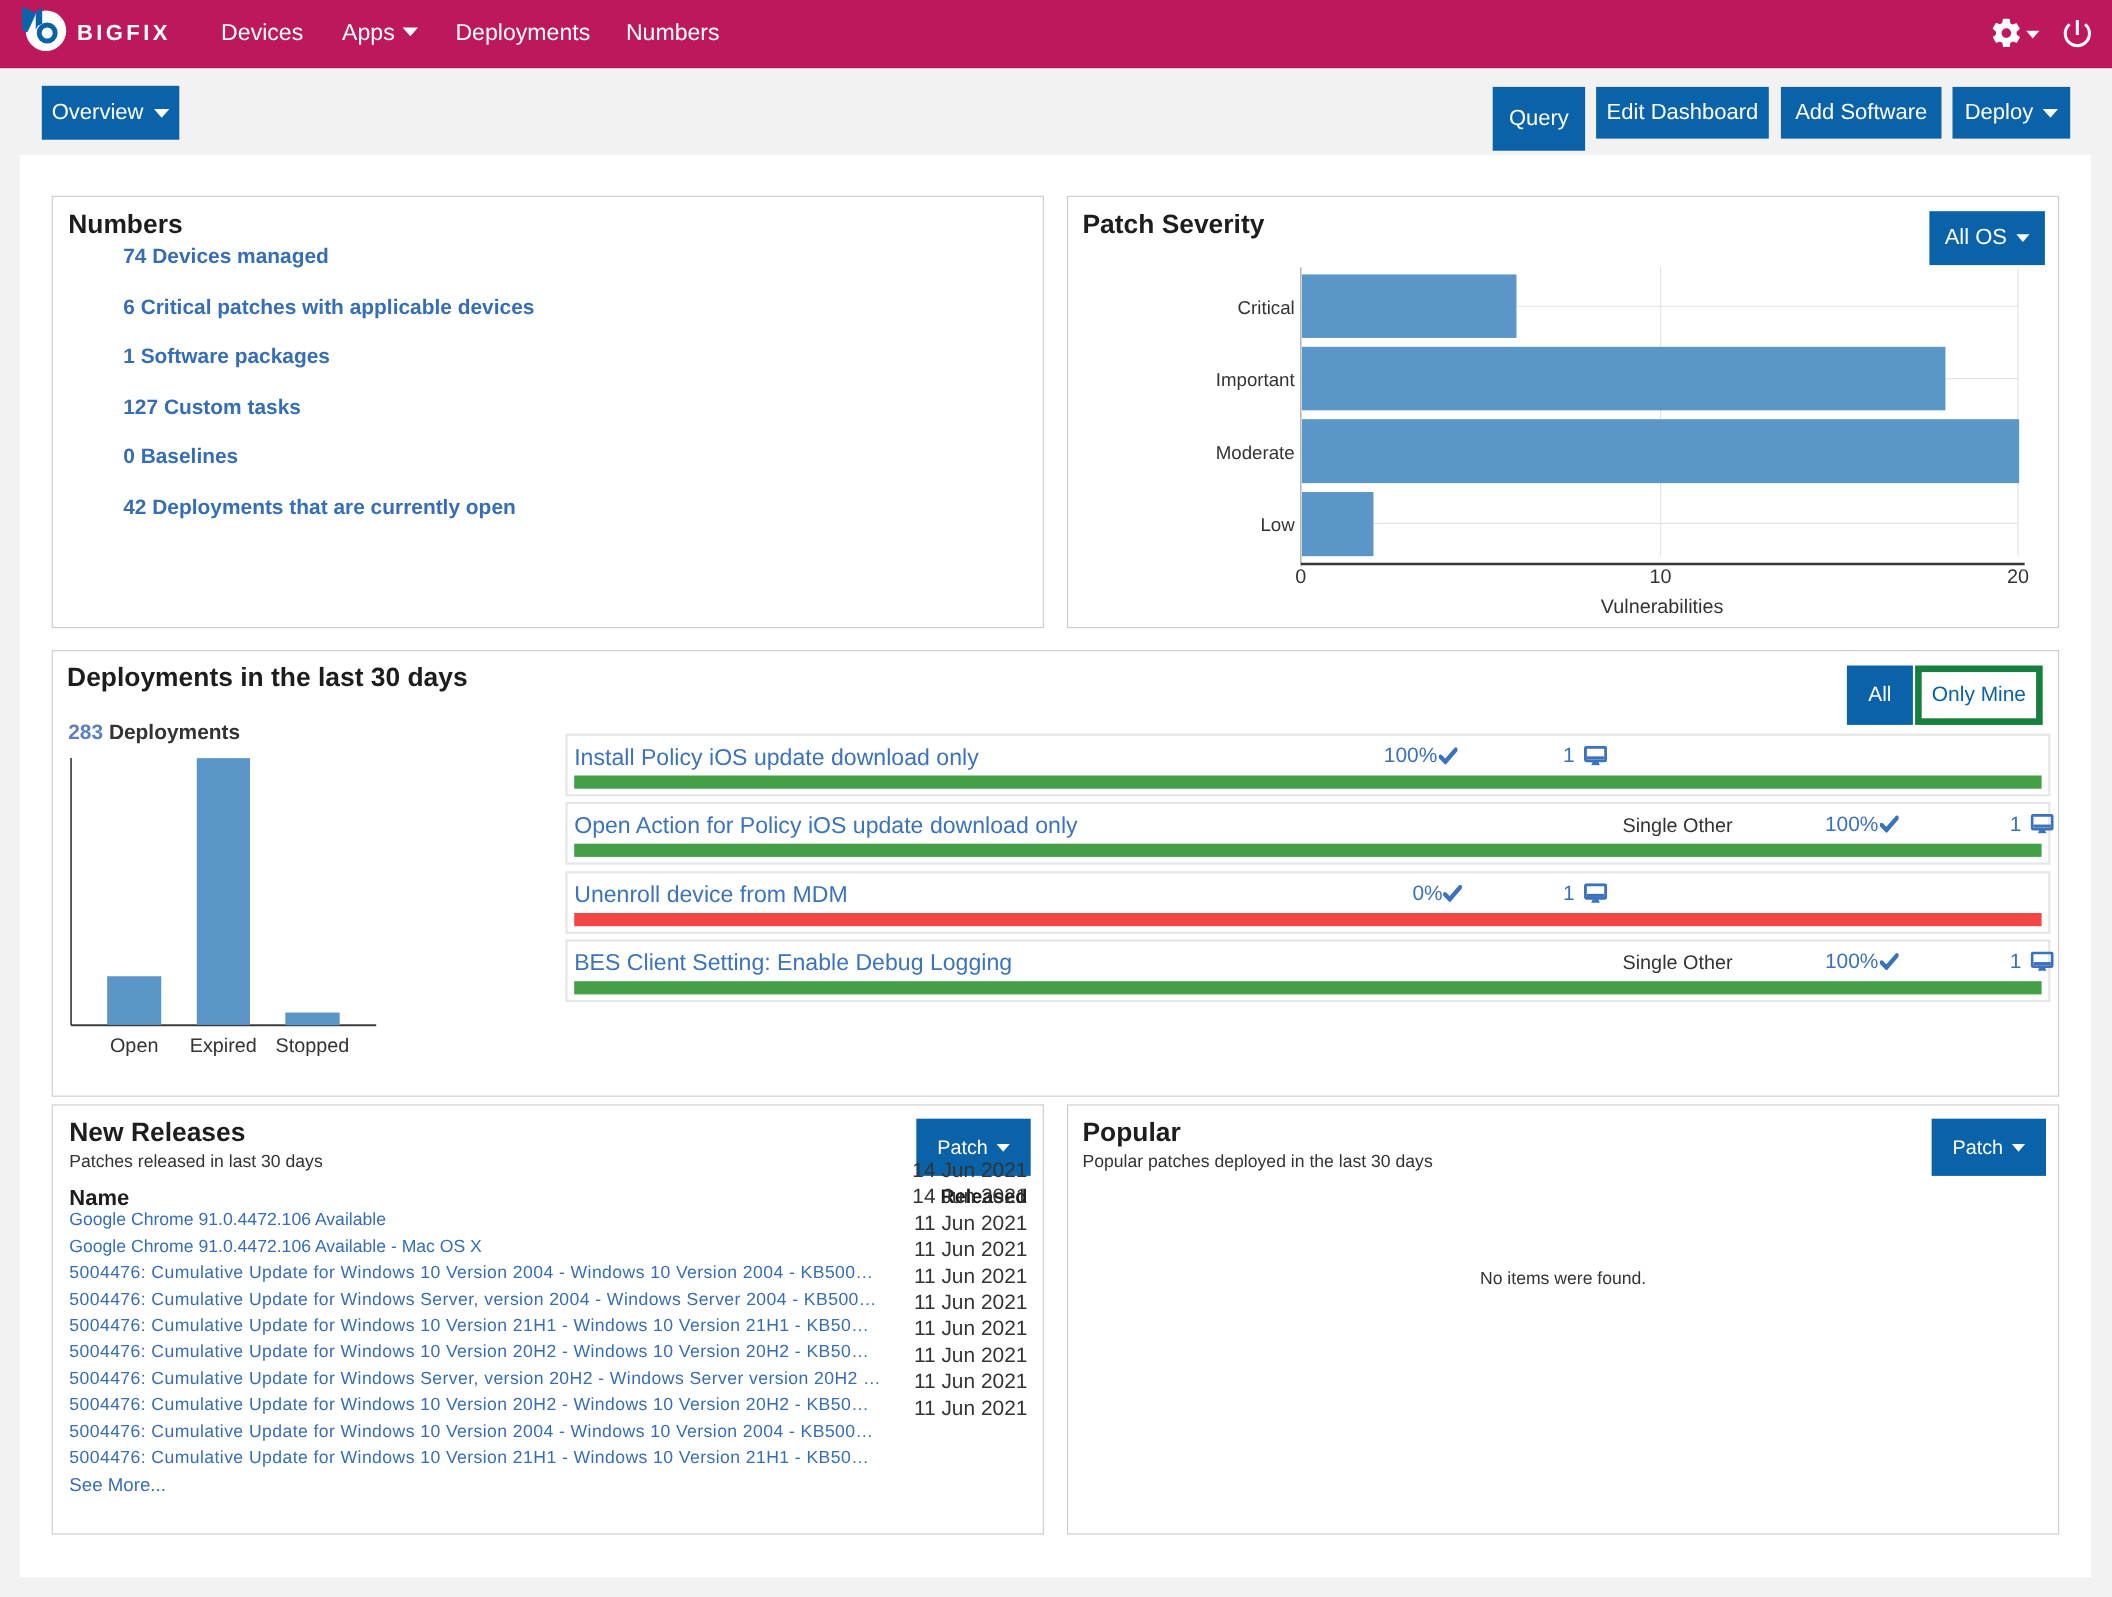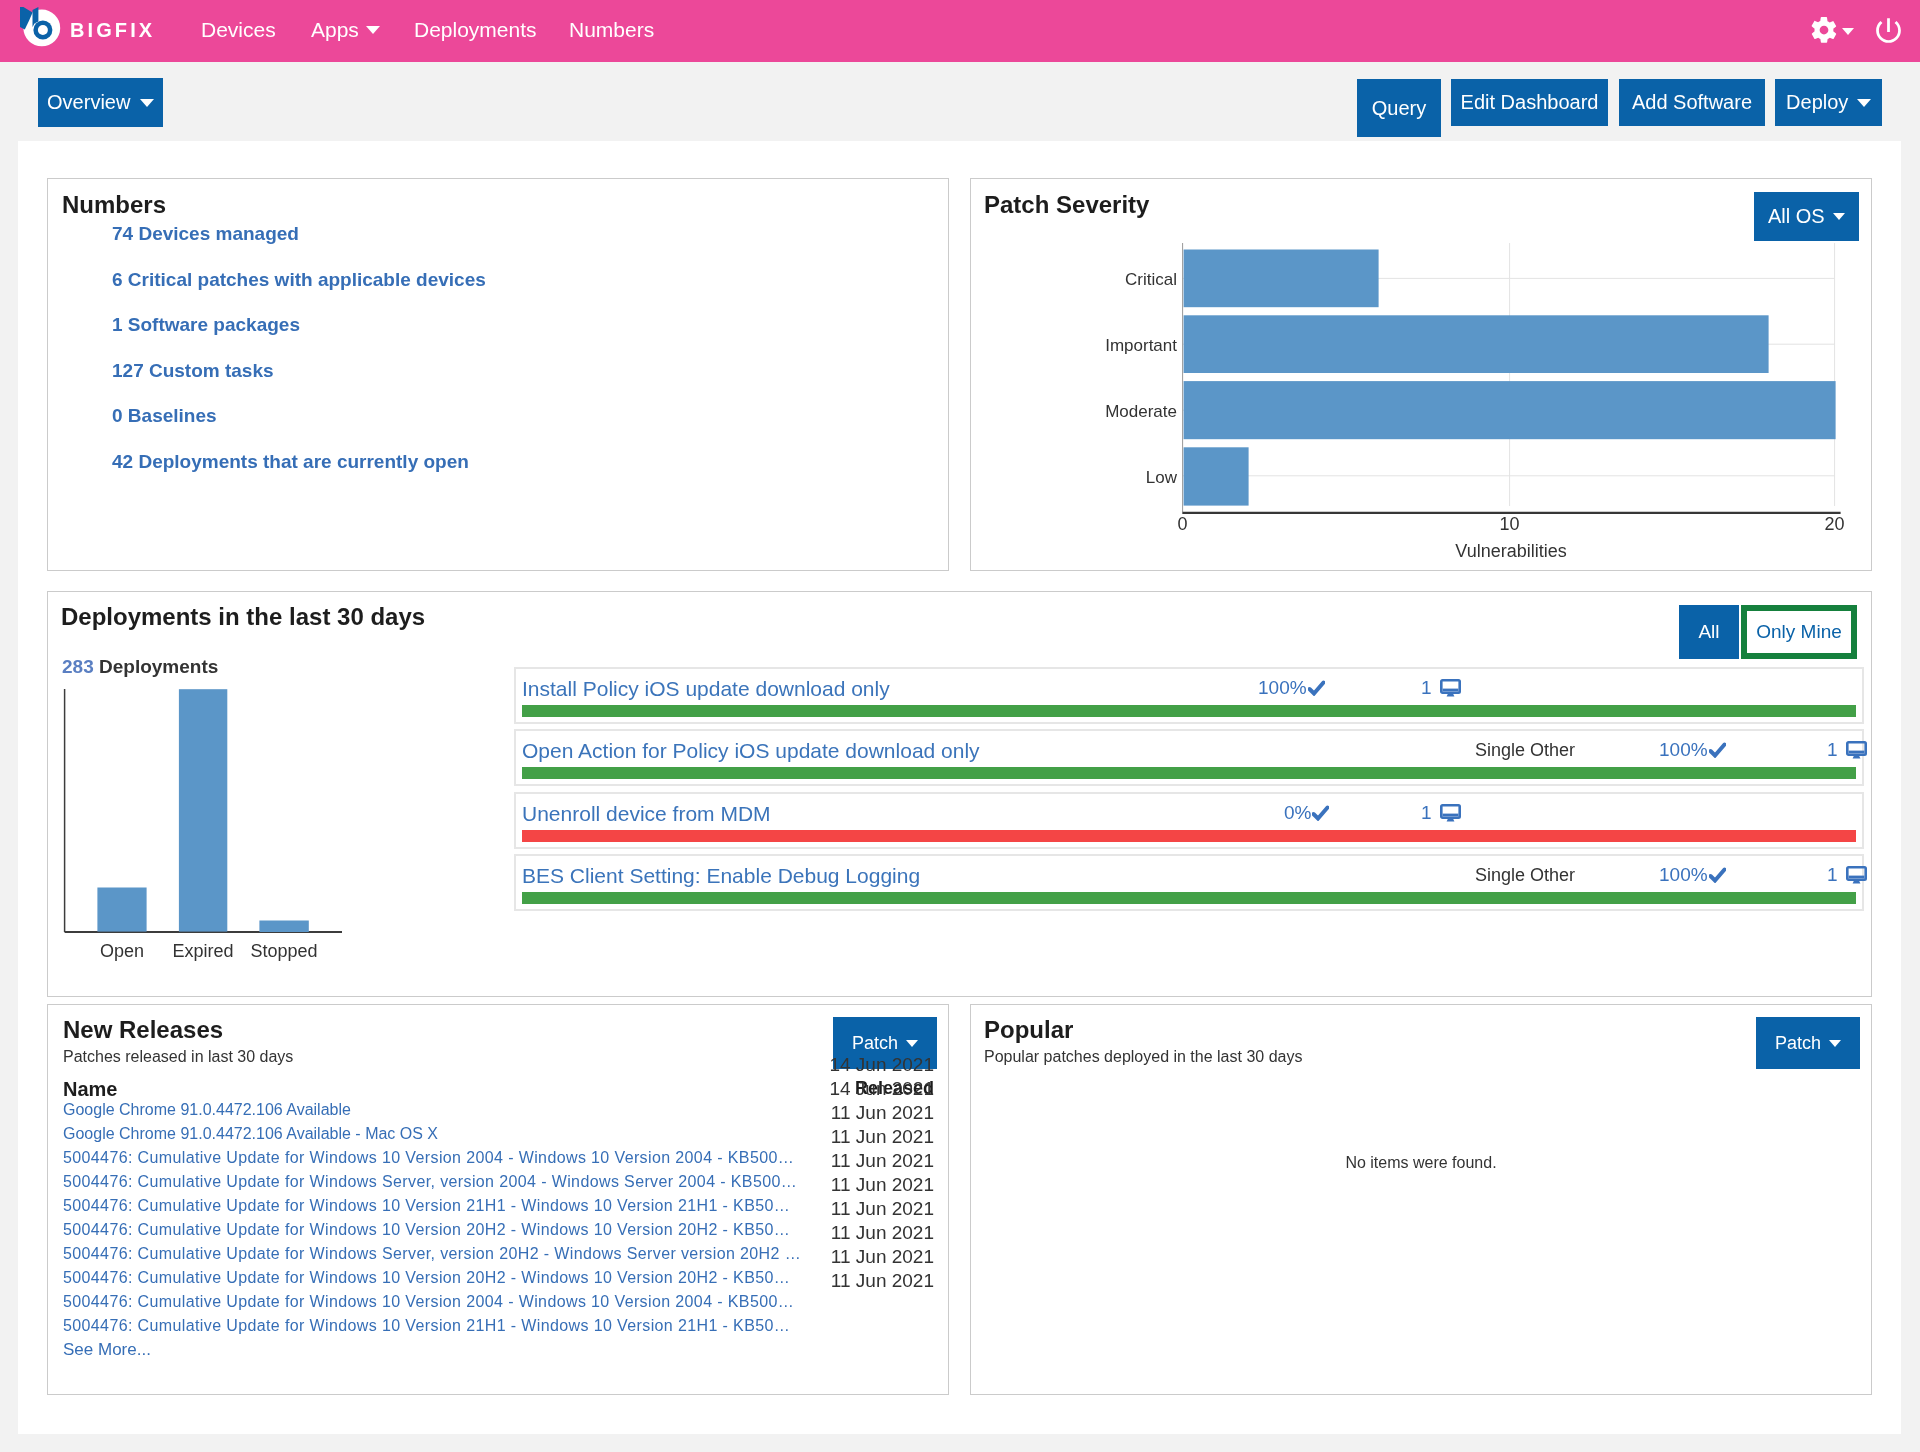--- a/index.html
+++ b/index.html
@@ -1,19 +1,19 @@
 <!DOCTYPE html>
 <html><head>
 <meta charset="utf-8">
 <style>
 * { margin:0; padding:0; box-sizing:border-box; }
 html,body { width:1920px; height:1452px; background:#f2f2f2; font-family:"Liberation Sans",sans-serif; position:relative; overflow:hidden; }
 .abs { position:absolute; }
 
-#nav { position:absolute; left:0; top:0; width:1920px; height:62px; background:#ec4899; }
+#nav { position:absolute; left:0; top:0; width:1920px; height:62px; background:#be185d; }
 .navlink { position:absolute; color:#fff; font-size:21px; top:18px; }
 #brand { position:absolute; left:70px; top:19px; color:#fff; font-size:20px; font-weight:bold; letter-spacing:3.1px; }
 .caret { display:inline-block; width:0; height:0; border-left:7px solid transparent; border-right:7px solid transparent; border-top:8px solid #fff; vertical-align:middle; }
 
 .btn { position:absolute; background:#0a62a8; color:#fff; font-size:20px; display:flex; align-items:center; justify-content:center; }
 
 .panel { position:absolute; background:#fff; border:1px solid #cbcbcb; }
 #main { position:absolute; left:18px; top:141px; width:1883px; height:1293px; background:#fff; }
 .ptitle { position:absolute; font-size:24px; font-weight:bold; color:#1d1d1d; }
 .blink { color:#366eb6; }

